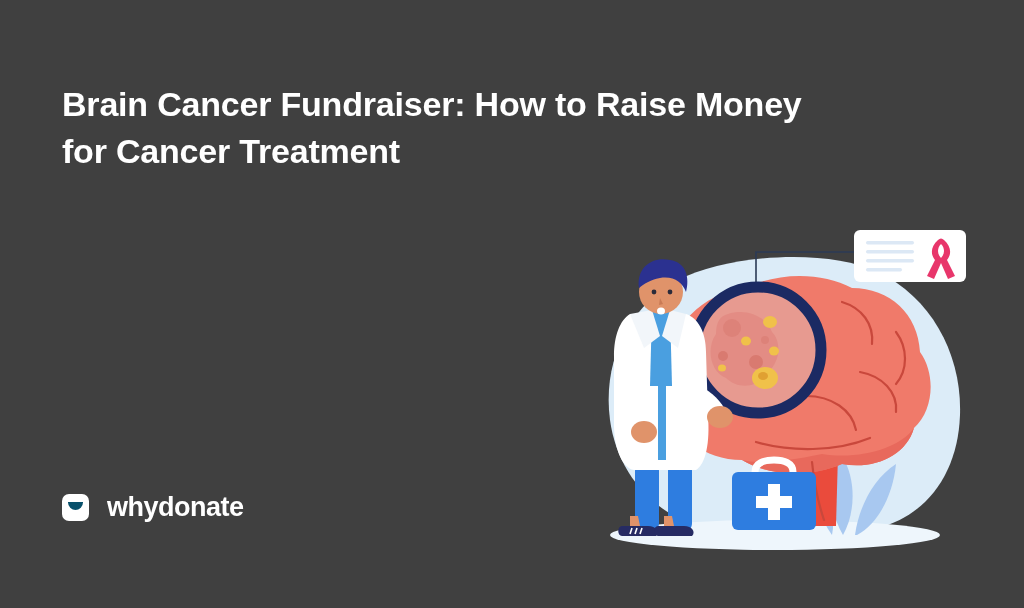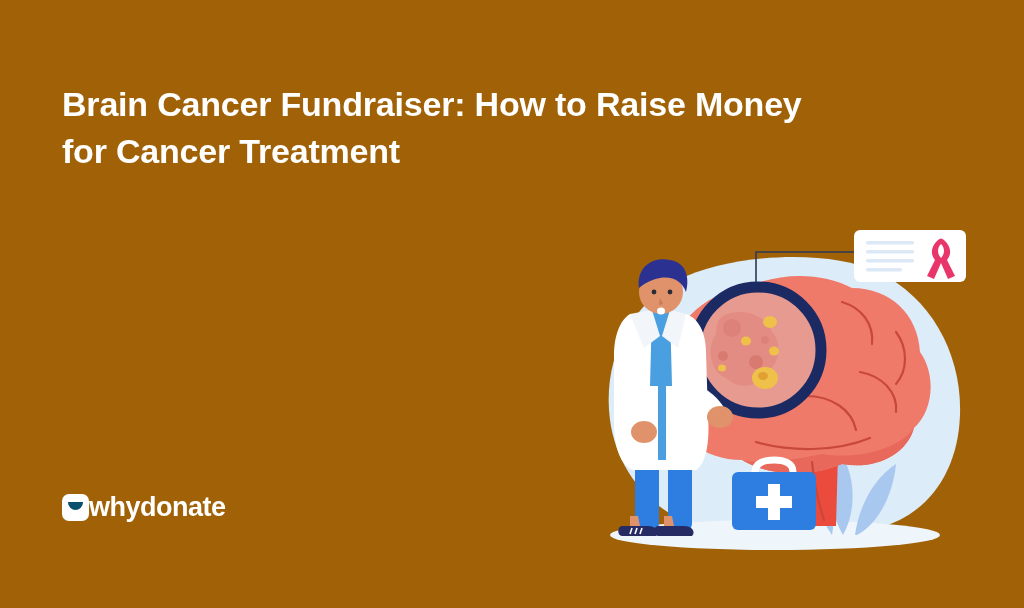--- a/index.html
+++ b/index.html
@@ -5,21 +5,21 @@
 <style>
   html, body {
     margin: 0;
     padding: 0;
     background: #0b4f66;
   }
   #banner {
     position: relative;
     width: 1024px;
     height: 608px;
-    background: #a16207;
+    background: #404040;
     overflow: hidden;
     font-family: "Liberation Sans", sans-serif;
   }
 
   
   #headline {
     position: absolute;
     left: 62px;
     top: 58px;
     width: 790px;
@@ -31,21 +31,21 @@
     white-space: pre-line;
   }
 
   
   #logo {
     position: absolute;
     left: 62px;
     top: 494px;
     display: flex;
     align-items: center;
-    gap: 0;
+    gap: 18px;
   }
   #logo-mark {
     width: 27px;
     height: 27px;
     border-radius: 7px;
     background: #ffffff;
     position: relative;
     flex: none;
   }
   #logo-mark::after {

